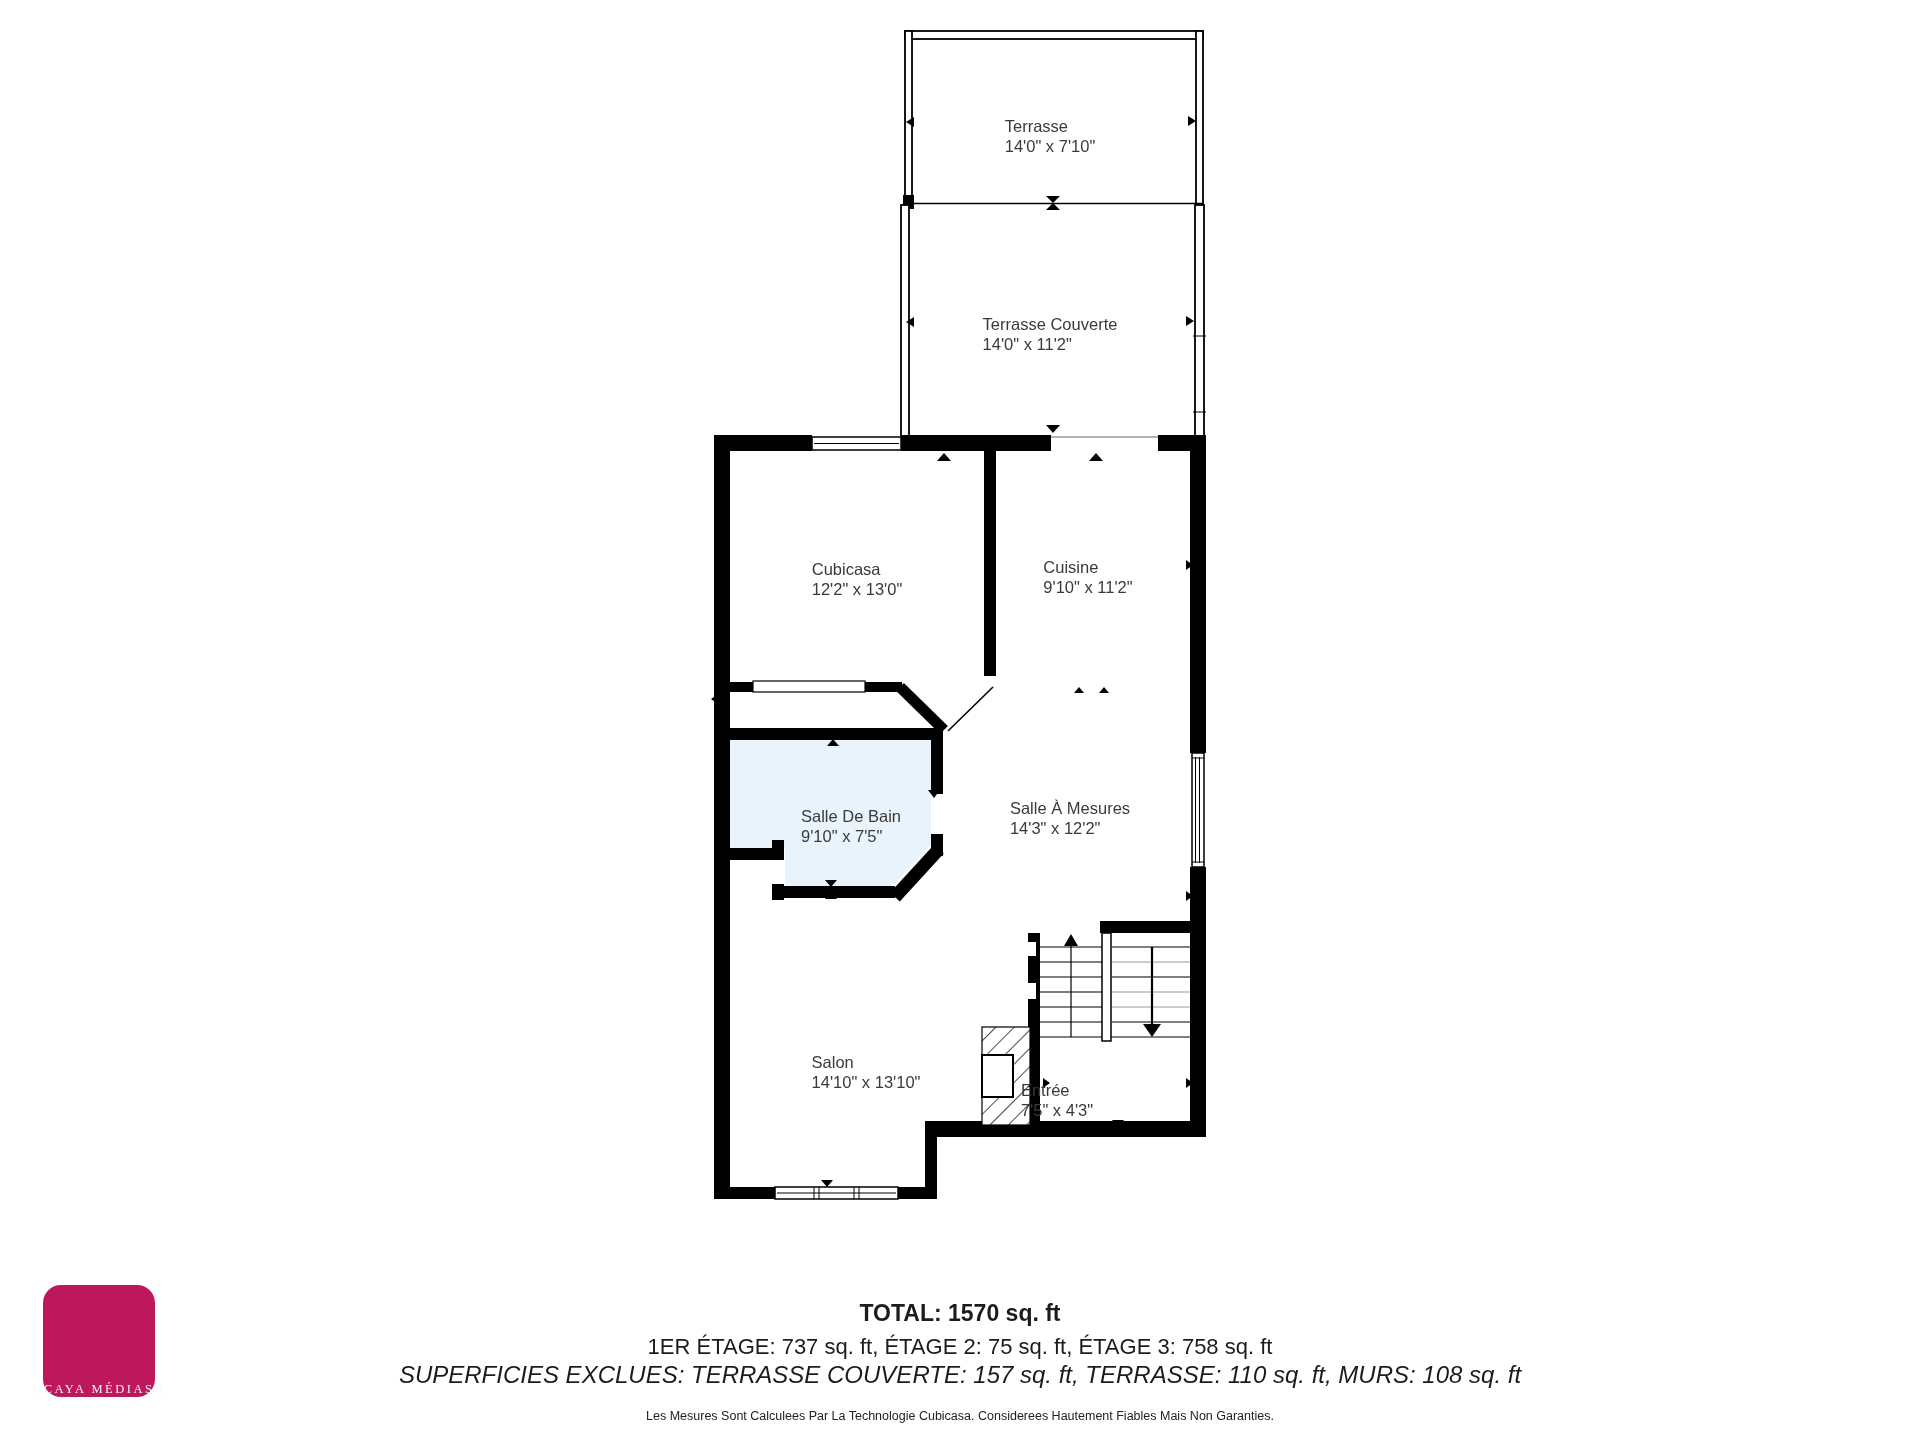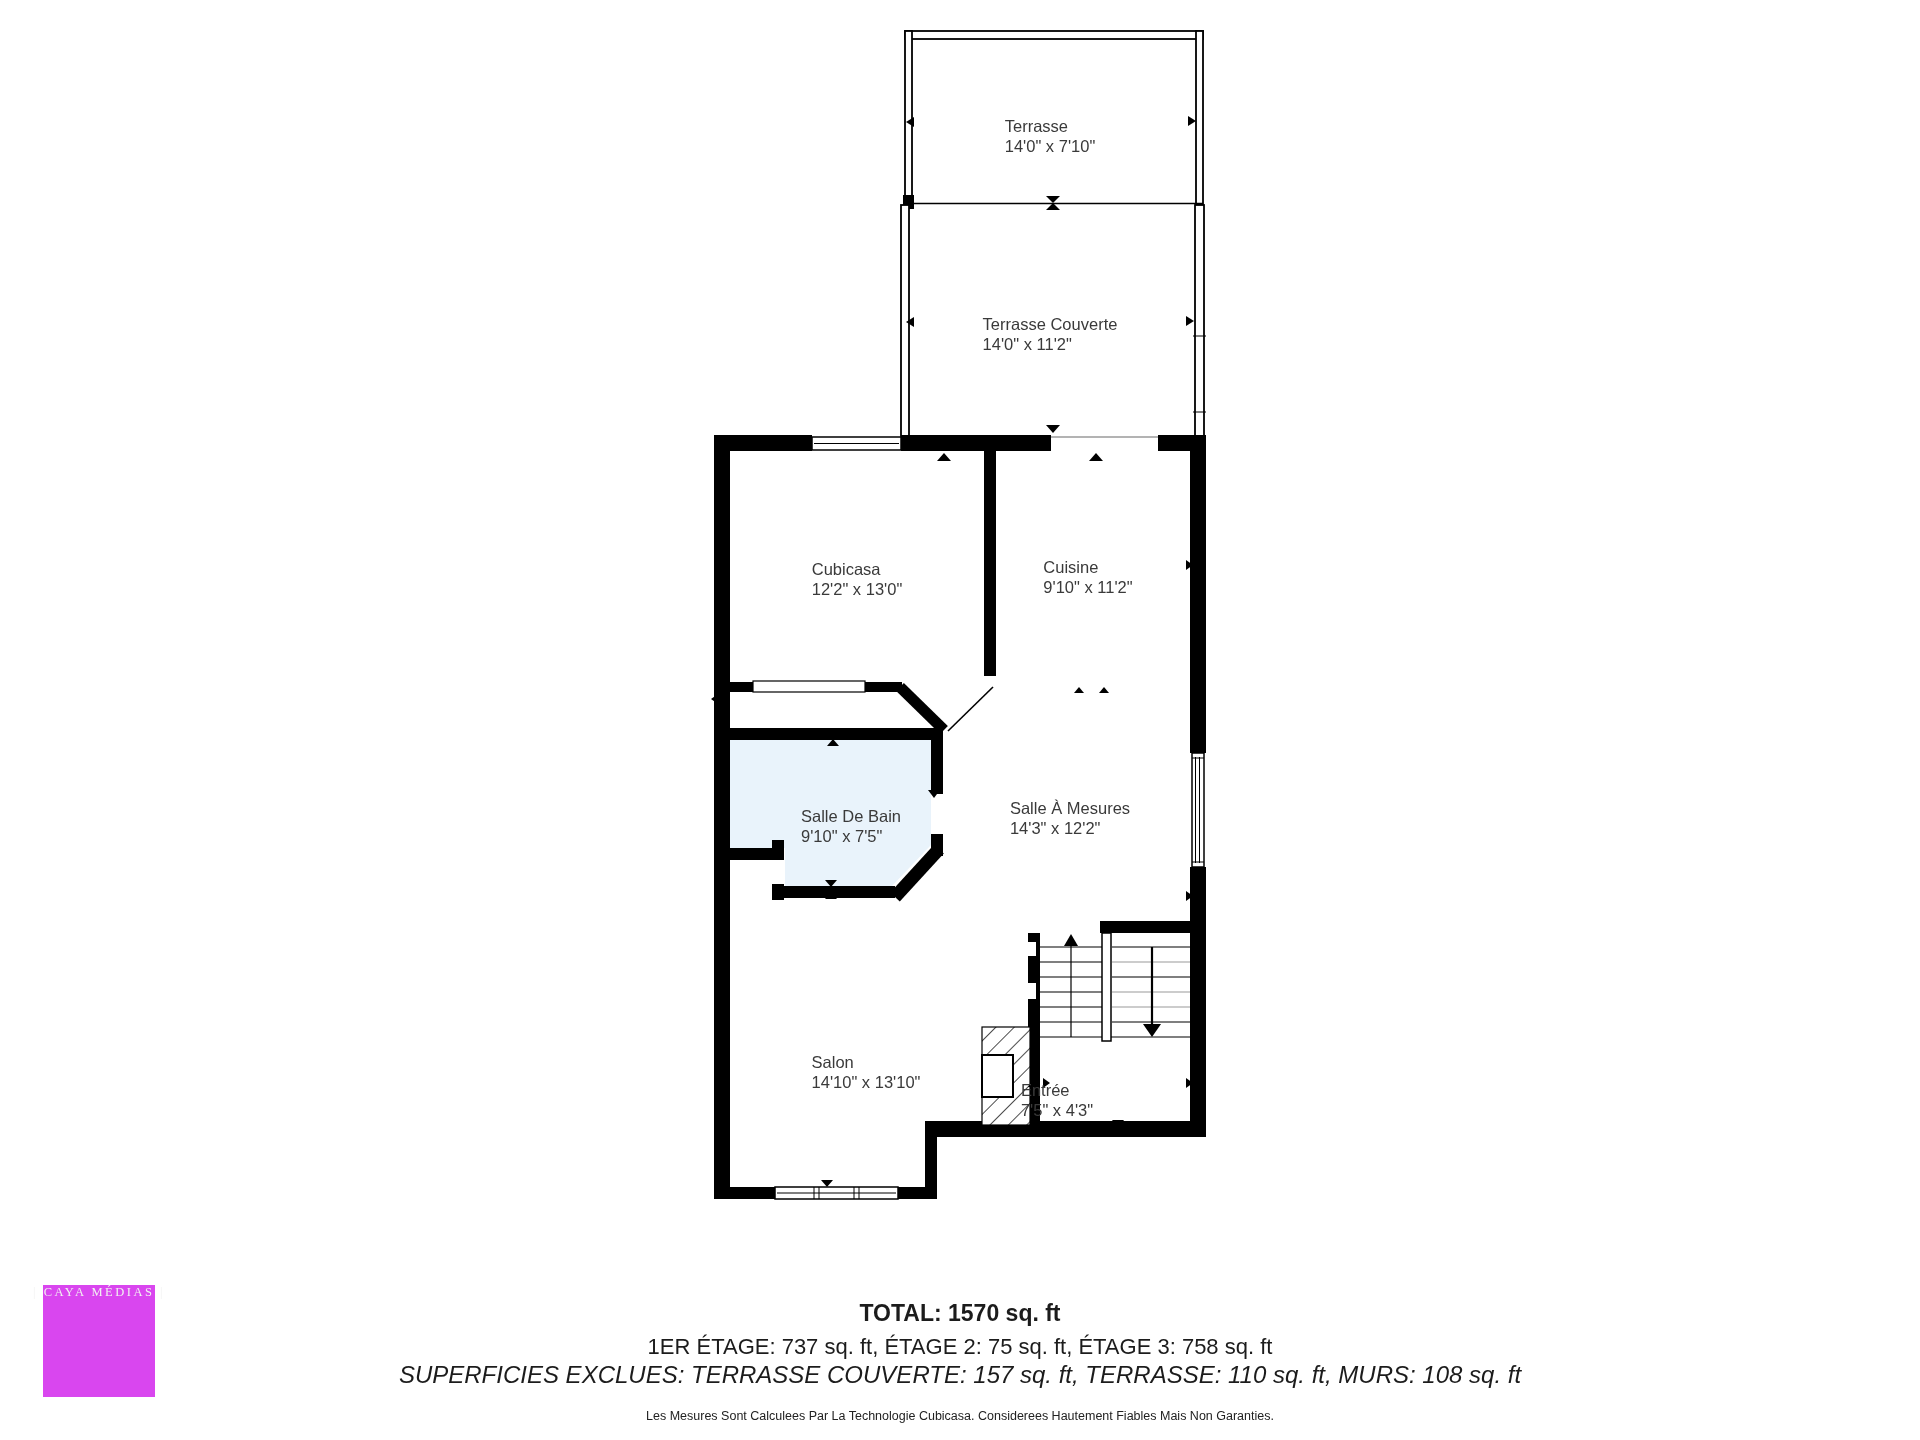--- a/index.html
+++ b/index.html
@@ -7,22 +7,22 @@
          font-family:"Liberation Sans", sans-serif;}
   #plan-svg{position:absolute;left:0;top:0;}
   .room-label{position:absolute;transform:translateX(-50%);text-align:left;
               color:#3a3a3a;font-size:16.5px;line-height:19.5px;white-space:nowrap;}
   .room-label .rname,.room-label .rdims{display:block;}
   .summary-line{position:absolute;left:0;right:0;text-align:center;color:#1c1c1c;}
   .sum-total{top:1300px;font-size:23px;font-weight:bold;}
   .sum-floors{top:1334px;font-size:22px;}
   .sum-excluded{top:1361px;font-size:24px;font-style:italic;}
   .sum-disclaimer{top:1409px;font-size:12.5px;color:#222;}
-  .logo{position:absolute;left:43px;top:1285px;width:112px;height:112px;background:#d946ef;
-        display:flex;align-items:flex-start;justify-content:center;}
+  .logo{position:absolute;left:43px;top:1285px;width:112px;height:112px;background:#be185d;
+        display:flex;align-items:flex-end;justify-content:center;border-radius:18px;}
   .logo span{color:#f2f2f2;font-family:"Liberation Serif", serif;font-size:12.5px;
              letter-spacing:2.5px;white-space:nowrap;}
 </style>
 </head>
 <body>
 
 <div id="stage">
 
   <svg id="plan-svg" width="1920" height="1440" viewBox="0 0 1920 1440">
     <defs>

